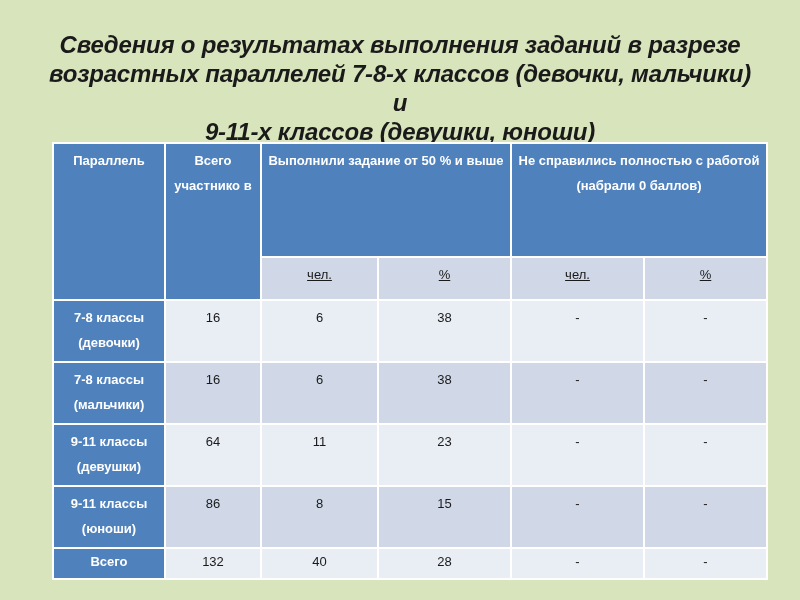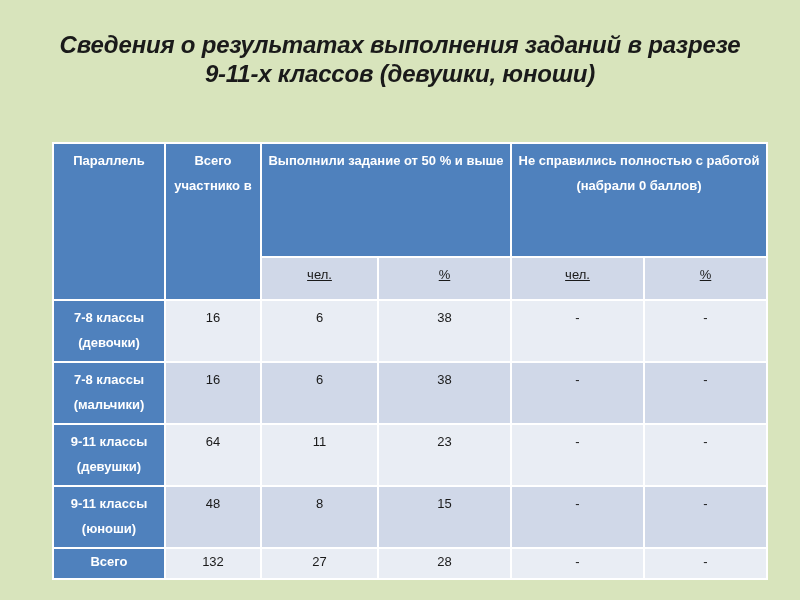--- a/index.html
+++ b/index.html
@@ -64,20 +64,21 @@
     td.val { color: #1a1a1a; padding-top: 2px; }
     tr.data { height: 62px; }
     tr.total { height: 29px; }
     tr.total td { vertical-align: middle; padding-top: 0; }
   </style>
 </head>
 <body>
 
 <div class="title">
   <span>Сведения о результатах выполнения заданий в разрезе</span>
+  <span>возрастных параллелей 7-8-х классов (девочки, мальчики) и</span>
   <span>9-11-х классов (девушки, юноши)</span>
 </div>
 
 <table class="results">
   <colgroup>
     <col style="width:112px">
     <col style="width:96px">
     <col style="width:117px">
     <col style="width:133px">
     <col style="width:133px">
@@ -118,28 +119,28 @@
   <tr class="data odd">
     <td class="rowhead">9-11 классы (девушки)</td>
     <td class="val">64</td>
     <td class="val">11</td>
     <td class="val">23</td>
     <td class="val">-</td>
     <td class="val">-</td>
   </tr>
   <tr class="data even">
     <td class="rowhead">9-11 классы (юноши)</td>
-    <td class="val">48</td>
+    <td class="val">86</td>
     <td class="val">8</td>
     <td class="val">15</td>
     <td class="val">-</td>
     <td class="val">-</td>
   </tr>
   <tr class="total odd">
     <td class="rowhead">Всего</td>
     <td class="val">132</td>
-    <td class="val">27</td>
+    <td class="val">40</td>
     <td class="val">28</td>
     <td class="val">-</td>
     <td class="val">-</td>
   </tr>
 </tbody>
   </table>
 
 </body></html>

